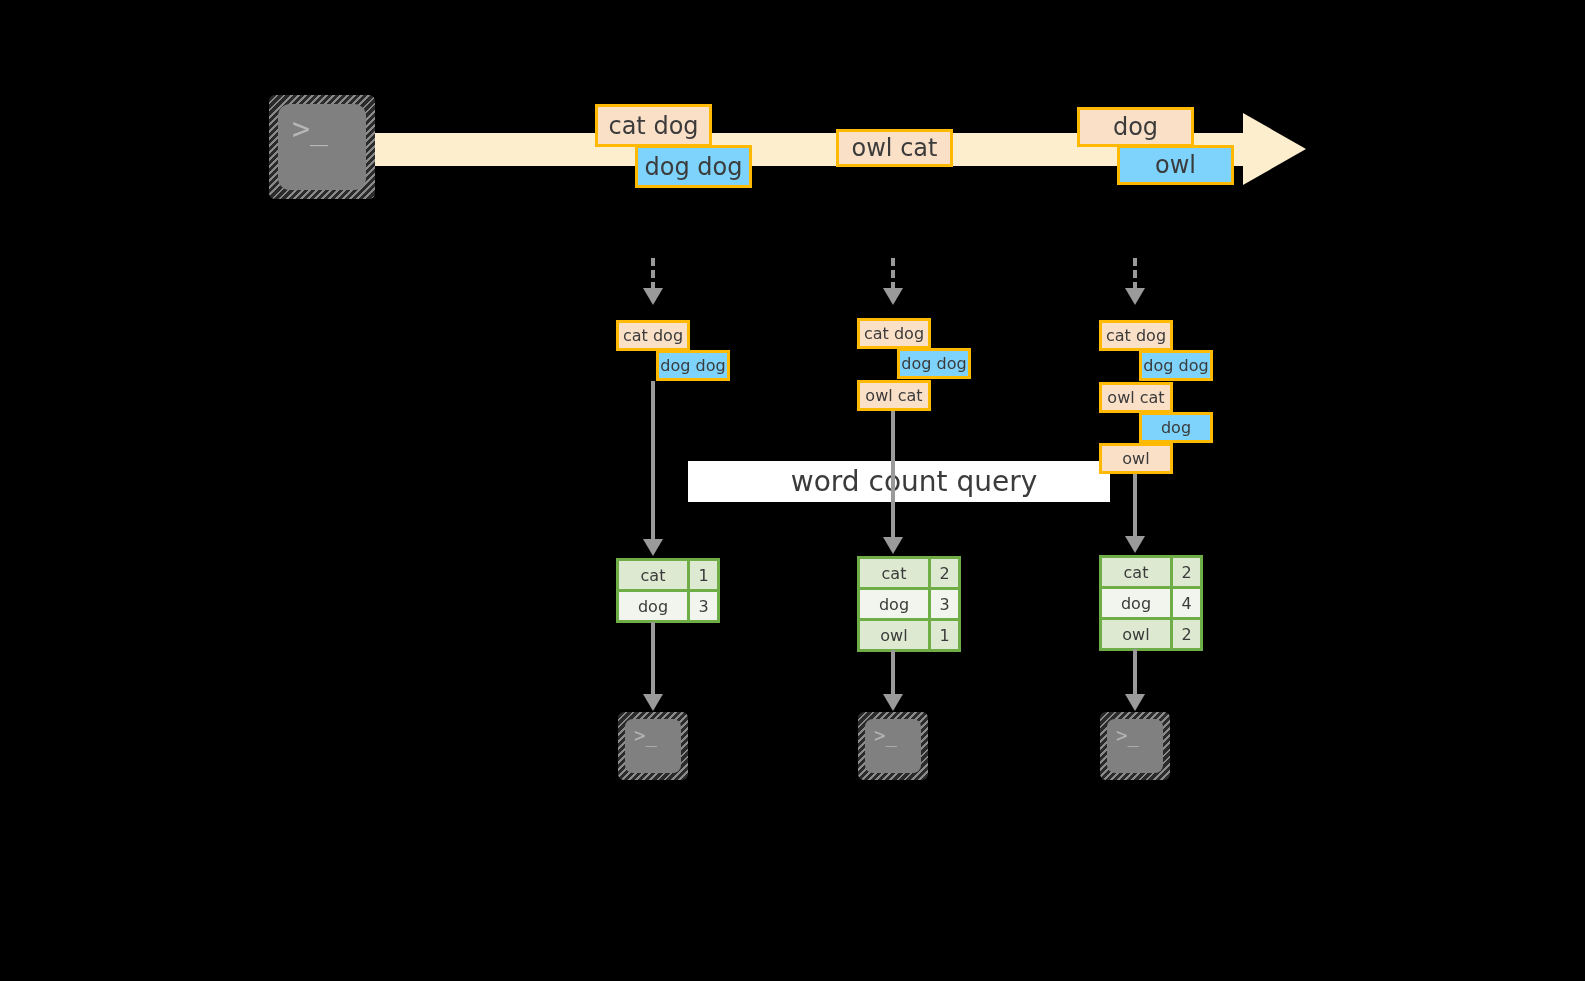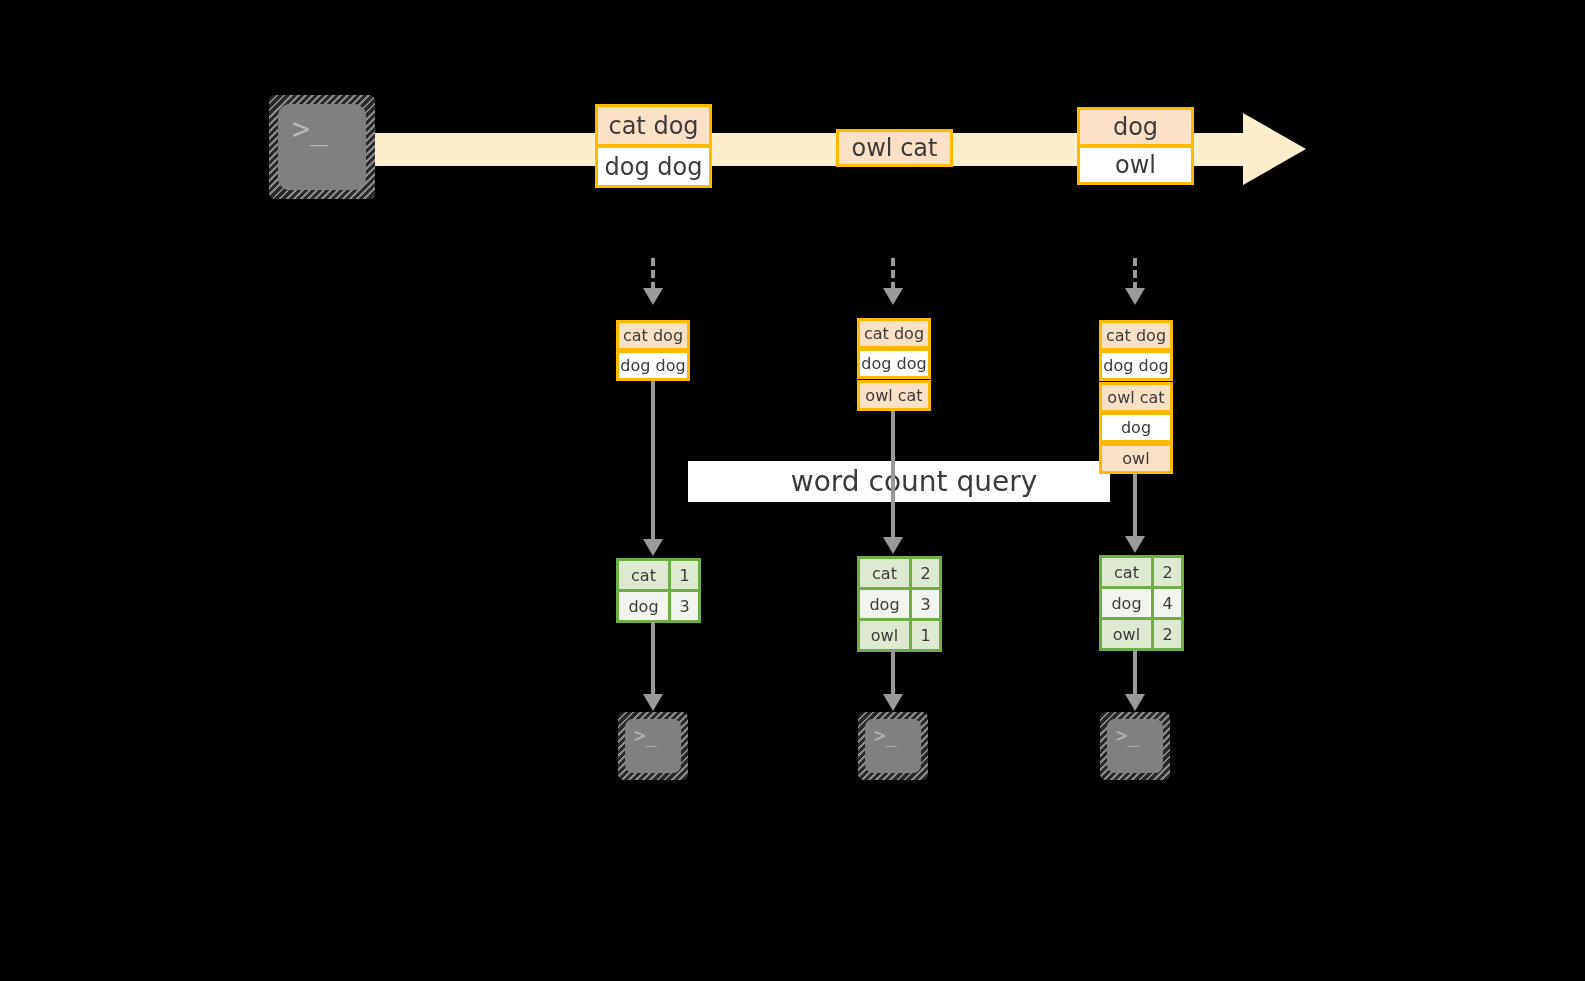--- a/index.html
+++ b/index.html
@@ -95,21 +95,21 @@
     position: absolute;
     box-sizing: border-box;
     border: 3px solid #FFB900;
     color: #3b3b3b;
     display: flex;
     align-items: center;
     justify-content: center;
     white-space: nowrap;
   }
   .evt-fill-a { background: #FBE0C8; }
-  .evt-fill-b { background: #ffffff; }
+  .evt-fill-b { background: #7dd3fc; margin-left: 40px; }
 
   
   .evt-top { font-size: 24px; }
   #evt-top-catdog  { left: 595px; top: 104px; width: 117px; height: 43px; }
   #evt-top-dogdog  { left: 595px; top: 145px; width: 117px; height: 43px; }
   #evt-top-owlcat  { left: 836px; top: 129px; width: 117px; height: 38px; }
   #evt-top-dog     { left: 1077px; top: 107px; width: 117px; height: 40px; }
   #evt-top-owl     { left: 1077px; top: 145px; width: 117px; height: 40px; }
 
   
@@ -133,21 +133,21 @@
   }
   .res-cell {
     box-sizing: border-box;
     color: #3b3b3b;
     font-size: 16px;
     display: flex;
     align-items: center;
     justify-content: center;
     white-space: nowrap;
   }
-  .res-cell.key { width: 49px; }
+  .res-cell.key { width: 68px; }
   .res-cell.val { width: 27px; }
   .res-fill-a { background: #DEE9D2; }
   .res-fill-b { background: #F1F5EE; }
 
   
   .conn {
     position: absolute;
     width: 4px;
     background: #9A9A9A;
   }

